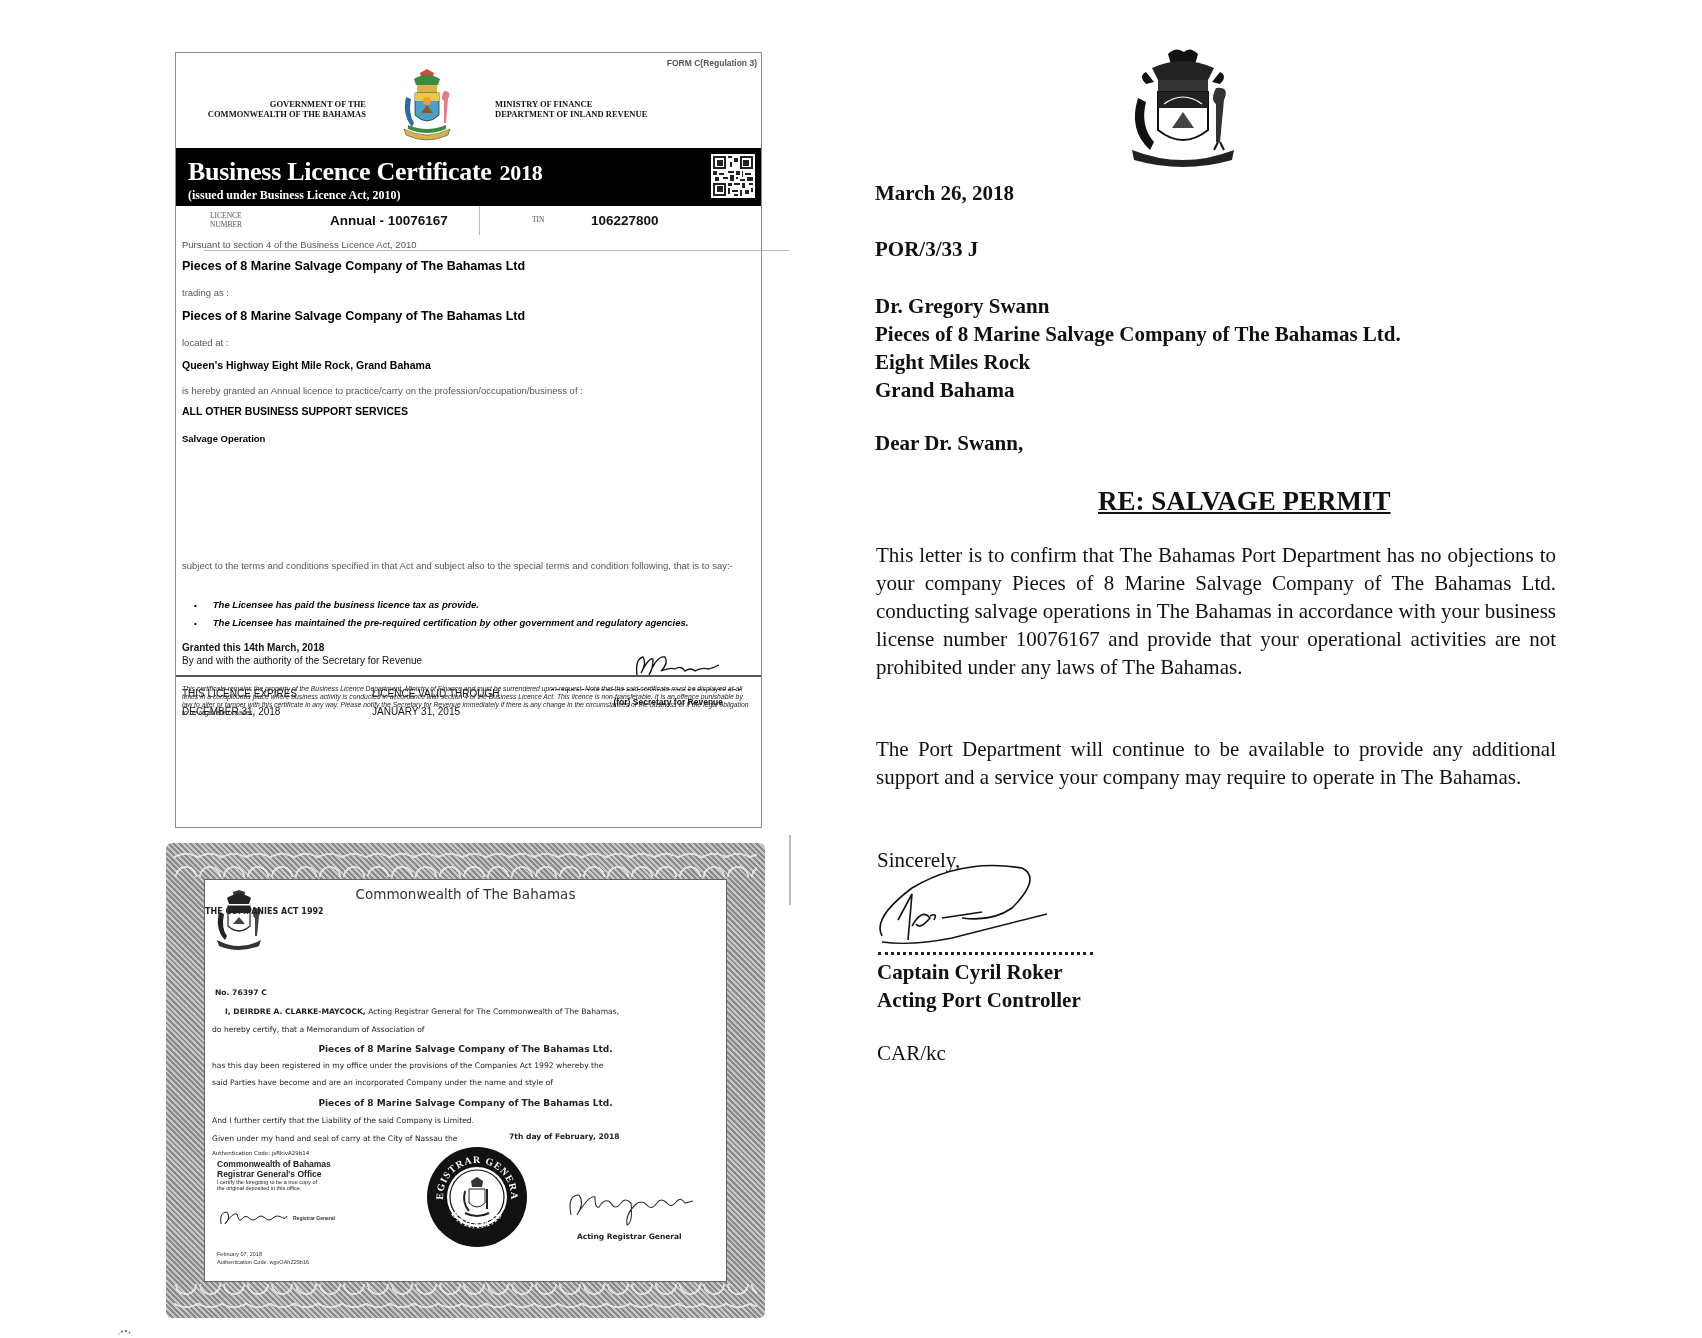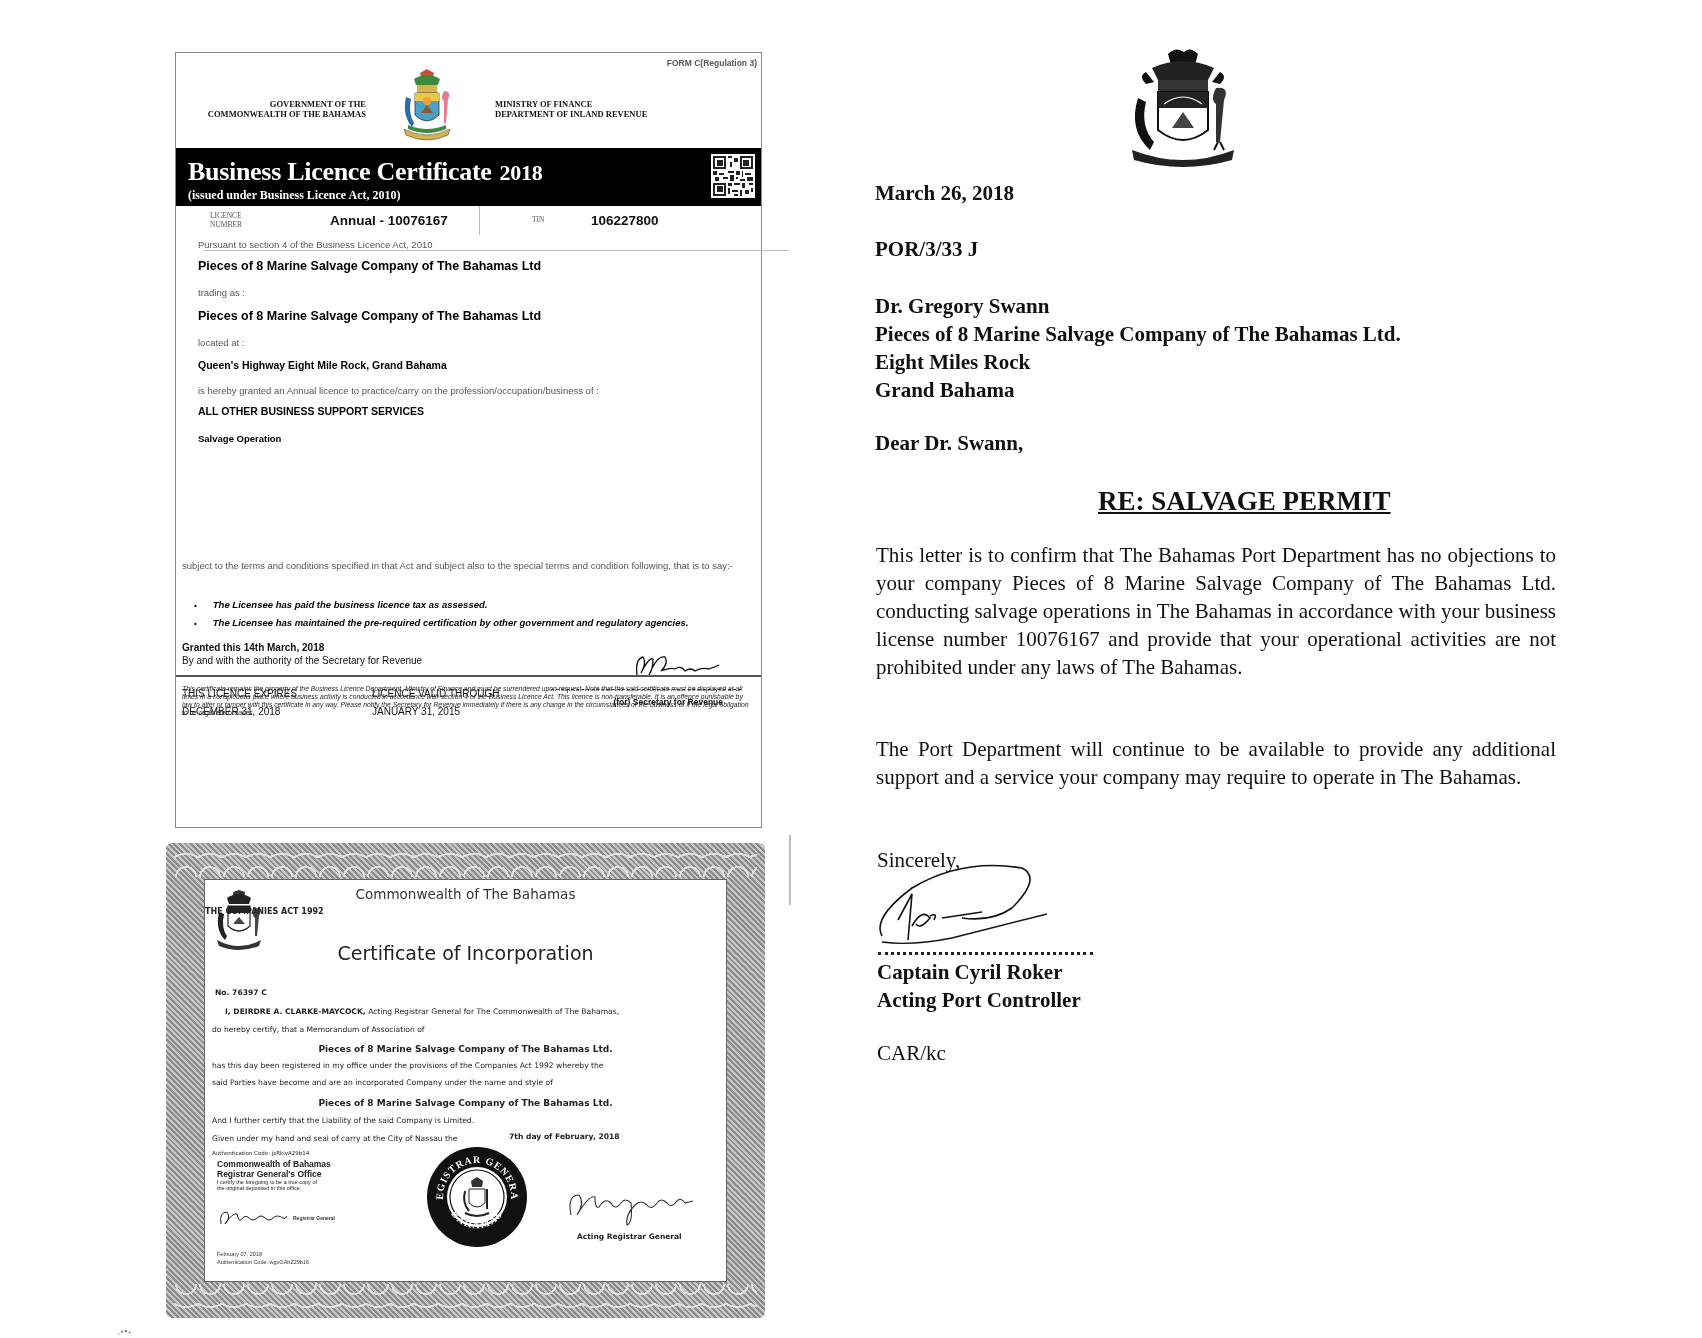--- a/index.html
+++ b/index.html
@@ -26,21 +26,21 @@
   .lic-numlabel { position: absolute; left: 6px; top: 6px; font-family: "Liberation Serif", serif; font-size: 7.5px; line-height: 8.5px; color: #555; }
   .lic-numval { position: absolute; left: 126px; top: 7px; font-weight: bold; font-size: 13.5px; }
   .lic-divider { position: absolute; left: 275px; top: 0; width: 1px; height: 29px; background: #bbb; }
   .lic-tinlabel { position: absolute; left: 328px; top: 9px; font-family: "Liberation Serif", serif; font-size: 7.5px; color: #555; }
   .lic-tinval { position: absolute; left: 387px; top: 7px; font-weight: bold; font-size: 13.5px; }
   .lic-body { position: absolute; left: 6px; top: 186px; right: 10px; }
   .lic-small { font-size: 9.5px; color: #555; }
   .lic-bold { font-weight: bold; font-size: 12.5px; color: #000; }
   .lic-bold-sm { font-weight: bold; font-size: 10.5px; color: #000; }
   .lic-bold-xs { font-weight: bold; font-size: 9.5px; color: #000; }
-  .lic-line { position: absolute; left: 16px; white-space: nowrap; }
+  .lic-line { position: absolute; left: 0; white-space: nowrap; }
   .lic-terms { position: absolute; left: 0; right: 0; top: 321px; font-size: 9.5px; color: #555; line-height: 12px; }
   .lic-bullets { position: absolute; left: 12px; top: 360px; font-size: 9.5px; font-weight: bold; font-style: italic; color: #000; }
   .lic-bullets li { list-style: none; margin-bottom: 7px; white-space: nowrap; }
   .lic-bullets li::before { content: "•"; font-style: normal; margin-right: 16px; font-size: 8px; }
   .lic-granted { position: absolute; left: 0; top: 402px; font-size: 10px; line-height: 13px; }
   .lic-exp { position: absolute; top: 446px; font-size: 10px; line-height: 18px; }
   .lic-sig { position: absolute; right: 30px; top: 410px; width: 90px; height: 34px; }
   .lic-dash { position: absolute; right: 10px; top: 450px; width: 190px; border-top: 1.5px dashed #333; }
   .lic-forsec { position: absolute; right: 28px; top: 458px; font-size: 8.5px; font-weight: bold; }
   .lic-footer-rule { position: absolute; left: 0; top: 622px; width: 100%; height: 1.5px; background: #555; }
@@ -144,21 +144,21 @@
     <div class="lic-line lic-small" style="top:48px">trading as :</div>
     <div class="lic-line lic-bold" style="top:70px">Pieces of 8 Marine Salvage Company of The Bahamas Ltd</div>
     <div class="lic-line lic-small" style="top:98px">located at :</div>
     <div class="lic-line lic-bold-sm" style="top:120px">Queen's Highway Eight Mile Rock, Grand Bahama</div>
     <div class="lic-line lic-small" style="top:146px">is hereby granted an Annual licence to practice/carry on the profession/occupation/business of :</div>
     <div class="lic-line lic-bold-sm" style="top:166px">ALL OTHER BUSINESS SUPPORT SERVICES</div>
     <div class="lic-line lic-bold-xs" style="top:194px">Salvage Operation</div>
 
     <div class="lic-terms">subject to the terms and conditions specified in that Act and subject also to the special terms and condition following, that is to say:-</div>
     <ul class="lic-bullets">
-      <li>The Licensee has paid the business licence tax as assessed.</li>
+      <li>The Licensee has paid the business licence tax as provide.</li>
       <li>The Licensee has maintained the pre-required certification by other government and regulatory agencies.</li>
     </ul>
 
     <div class="lic-granted">
       <div style="font-weight:bold">Granted this 14th March, 2018</div>
       <div>By and with the authority of the Secretary for Revenue</div>
     </div>
 
     <svg class="lic-sig" viewBox="0 0 90 34">
       <path d="M6 26 Q4 10 12 8 Q16 14 10 24 Q18 8 22 10 Q22 20 18 26 Q26 6 34 8 Q38 14 30 22 Q40 18 44 20 Q50 16 54 22 Q60 18 64 22 Q70 18 78 20 Q84 18 88 16" fill="none" stroke="#111" stroke-width="1.3"></path>
@@ -190,21 +190,20 @@
       <path d="M14 8 Q26 0 38 8 L36 14 L16 14 Z" fill="#222"></path>
       <path d="M15 16 H37 V36 Q26 46 15 36 Z" fill="#fff" stroke="#222" stroke-width="1.2"></path>
       <rect x="15" y="16" width="22" height="7" fill="#222"></rect>
       <path d="M20 34 L26 27 L32 34 Z" fill="#444"></path>
       <path d="M6 22 Q2 40 12 50 L14 46 Q8 38 11 24 Z" fill="#222"></path>
       <path d="M42 18 Q50 18 46 26 L44 46 L42 46 L42 28 Q38 26 42 18 Z" fill="#444"></path>
       <path d="M4 50 Q26 62 48 50 L46 56 Q26 64 6 56 Z" fill="#333"></path>
     </svg>
     <div class="inc-hdr1">Commonwealth of The Bahamas</div>
     <div class="inc-hdr2">THE COMPANIES ACT  1992</div>
-    <div class="inc-title">Certificate of Incorporation</div>
 
     <div class="inc-text inc-bold" style="left:10px;top:108px">No. 76397 C</div>
     <div class="inc-text" style="left:20px;top:127px"><span class="inc-bold">I, DEIRDRE A. CLARKE-MAYCOCK,</span><span> Acting Registrar General for The Commonwealth of The Bahamas,</span></div>
     <div class="inc-text" style="left:7px;top:145px">do hereby certify, that a Memorandum of Association of</div>
     <div class="inc-company" style="top:164px">Pieces of 8 Marine Salvage Company of The Bahamas Ltd.</div>
     <div class="inc-text" style="left:7px;top:181px">has this day been registered in my office under the provisions of the Companies Act 1992 whereby the</div>
     <div class="inc-text" style="left:7px;top:198px">said Parties have become and are an incorporated Company under the name and style of</div>
     <div class="inc-company" style="top:218px">Pieces of 8 Marine Salvage Company of The Bahamas Ltd.</div>
     <div class="inc-text" style="left:7px;top:236px">And I further certify that the Liability of the said Company is Limited.</div>
     <div class="inc-text" style="left:7px;top:254px">Given under my hand and seal of carry at the City of Nassau the</div>

